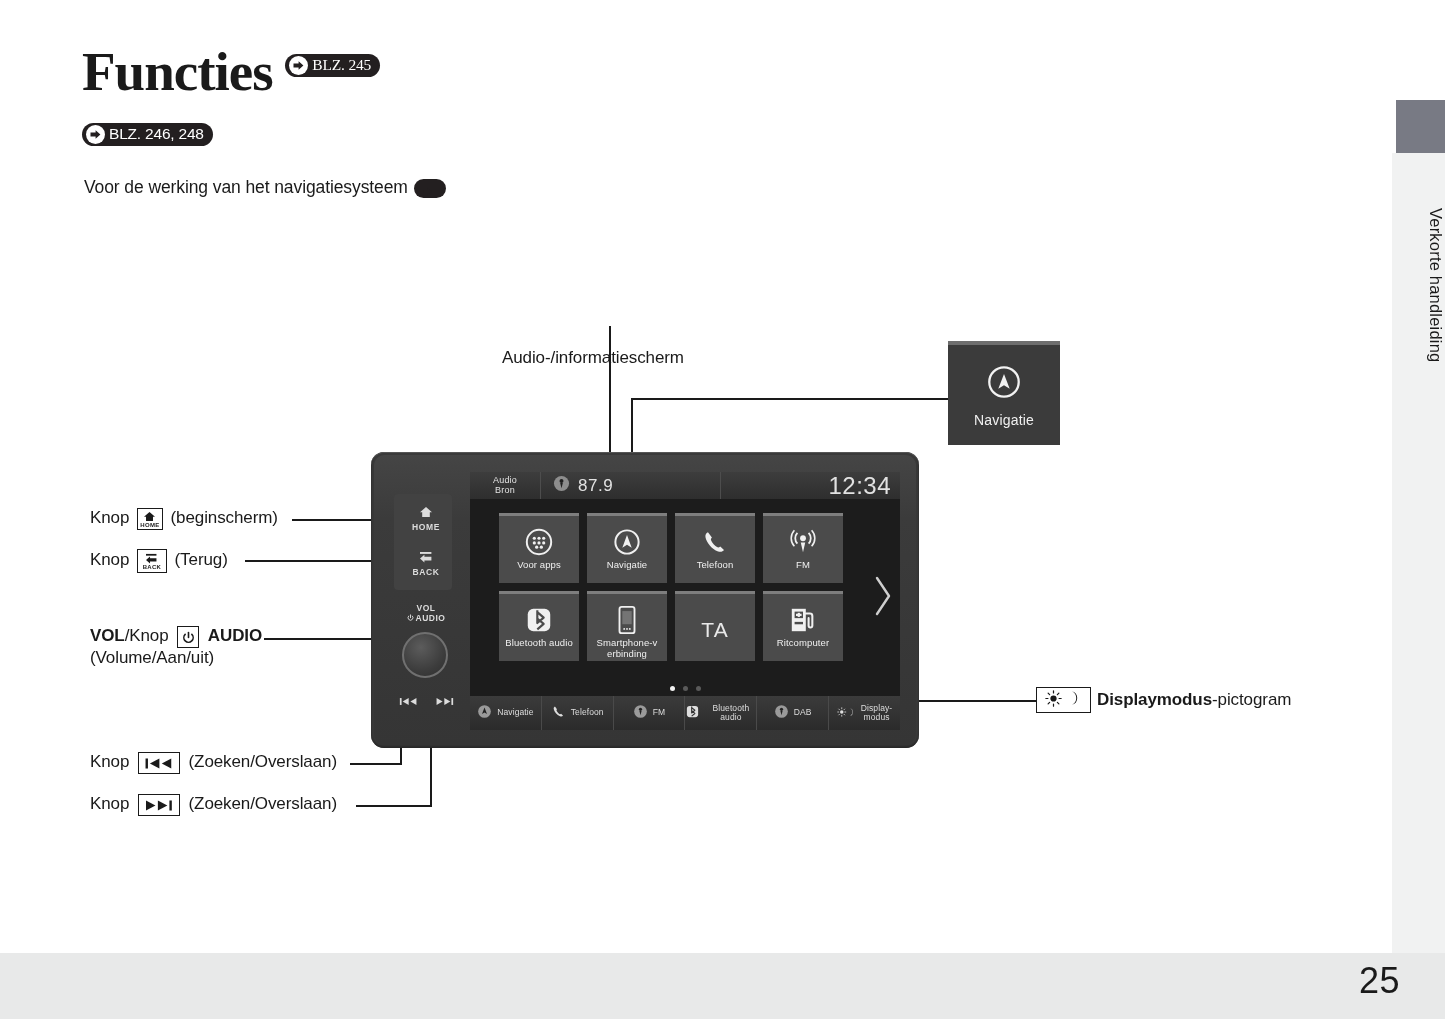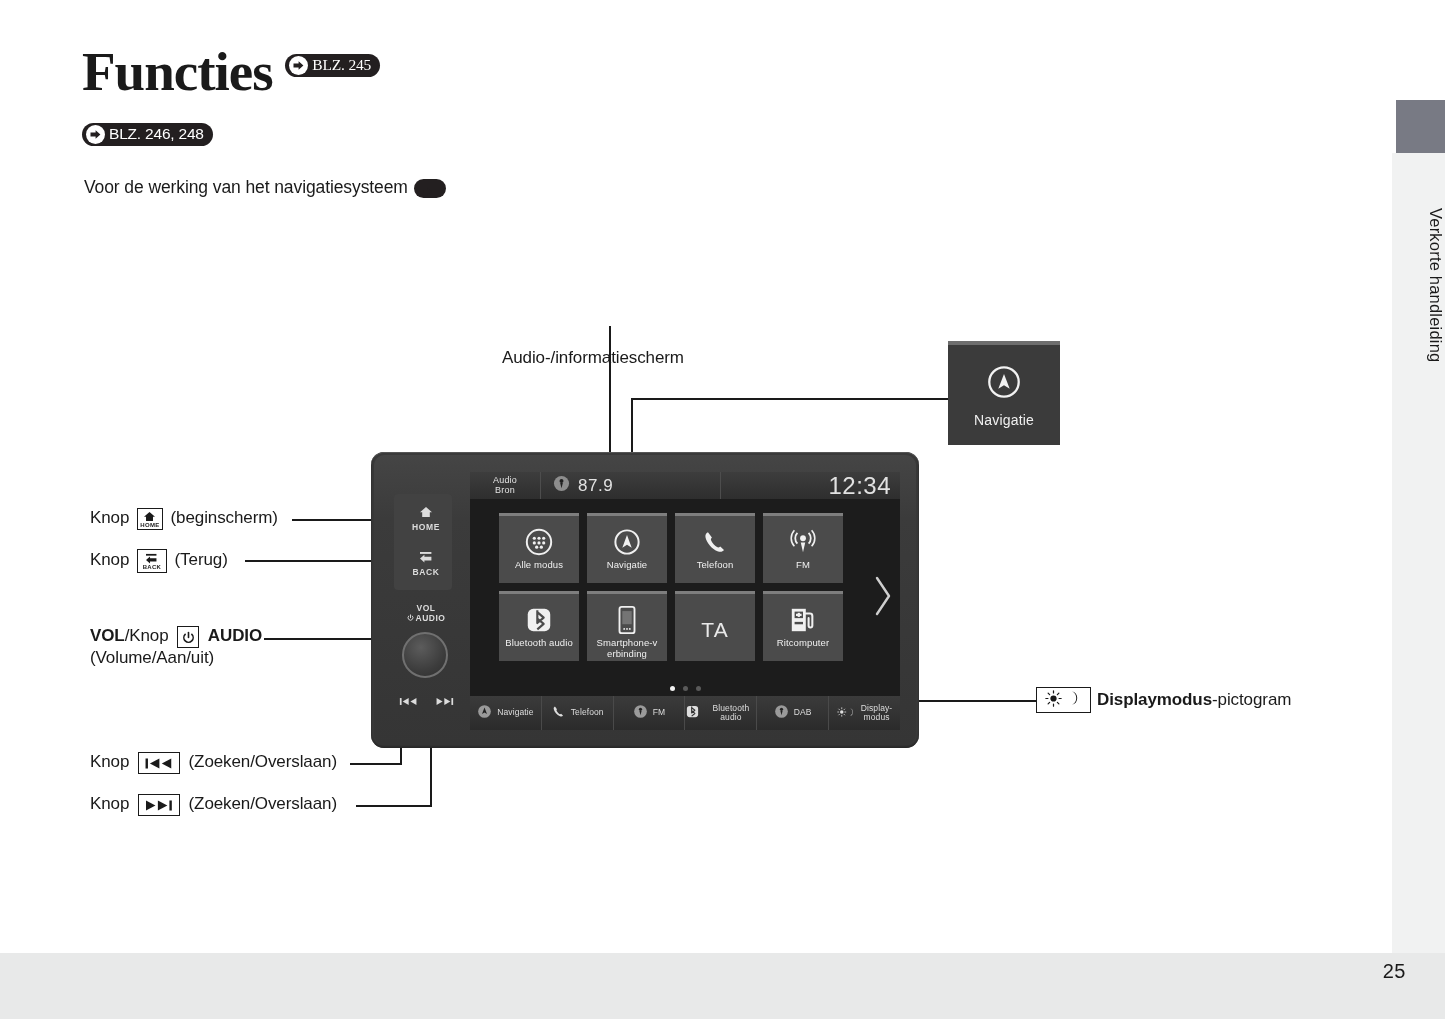--- a/index.html
+++ b/index.html
@@ -8,21 +8,21 @@
     width:1445px;height:1019px;position:relative;overflow:hidden;
     background:#ffffff;
     font-family:"Liberation Sans","DejaVu Sans",sans-serif;
     color:#1a1a1a;
     -webkit-font-smoothing:antialiased;
   }
 
   
   .page-body{position:absolute;left:0;top:0;width:1392px;height:953px;background:#fff;}
   .footer-band{position:absolute;left:0;top:953px;width:1445px;height:66px;background:#e8e9e9;}
-  .page-number{position:absolute;right:39px;top:960px;font-size:20px;color:#1a1a1a;letter-spacing:0.5px;}
+  .page-number{position:absolute;right:45px;top:960px;font-size:36px;color:#1a1a1a;letter-spacing:0.5px;}
 
   .side-tab-block{position:absolute;left:1396px;top:100px;width:49px;height:53px;background:#787a84;}
   .side-tab{position:absolute;left:1392px;top:153px;width:53px;height:800px;background:#f1f2f2;}
   .side-tab-label{
     position:absolute;left:1392px;top:153px;width:53px;height:260px;
     display:flex;align-items:flex-start;justify-content:center;
     font-size:16.5px;color:#1a1a1a;letter-spacing:.2px;
     writing-mode:vertical-rl;text-orientation:mixed;padding-top:4px;box-sizing:border-box;
   }
 
@@ -403,21 +403,21 @@
                     <circle cx="16" cy="12" r="1.7"></circle>
                     <circle cx="21" cy="12" r="1.7"></circle>
                   <circle cx="11" cy="17" r="1.7"></circle>
                     <circle cx="16" cy="17" r="1.7"></circle>
                     <circle cx="21" cy="17" r="1.7"></circle>
                   <circle cx="13.5" cy="21.5" r="1.7"></circle>
                     <circle cx="18.5" cy="21.5" r="1.7"></circle>
                 </g>
               </svg>
             </div>
-            <div class="tl">Alle modus</div>
+            <div class="tl">Voor apps</div>
           </div>
 
           <div class="tile">
             <div class="ic">
               <svg width="30" height="30" viewBox="0 0 32 32">
                 <circle cx="16" cy="16" r="12.4" fill="none" stroke="#f0f0f0" stroke-width="2.1"></circle>
                 <path d="M16 8.6 L21 22 L16 18.8 L11 22 Z" fill="#f0f0f0"></path>
               </svg>
             </div>
             <div class="tl">Navigatie</div>

